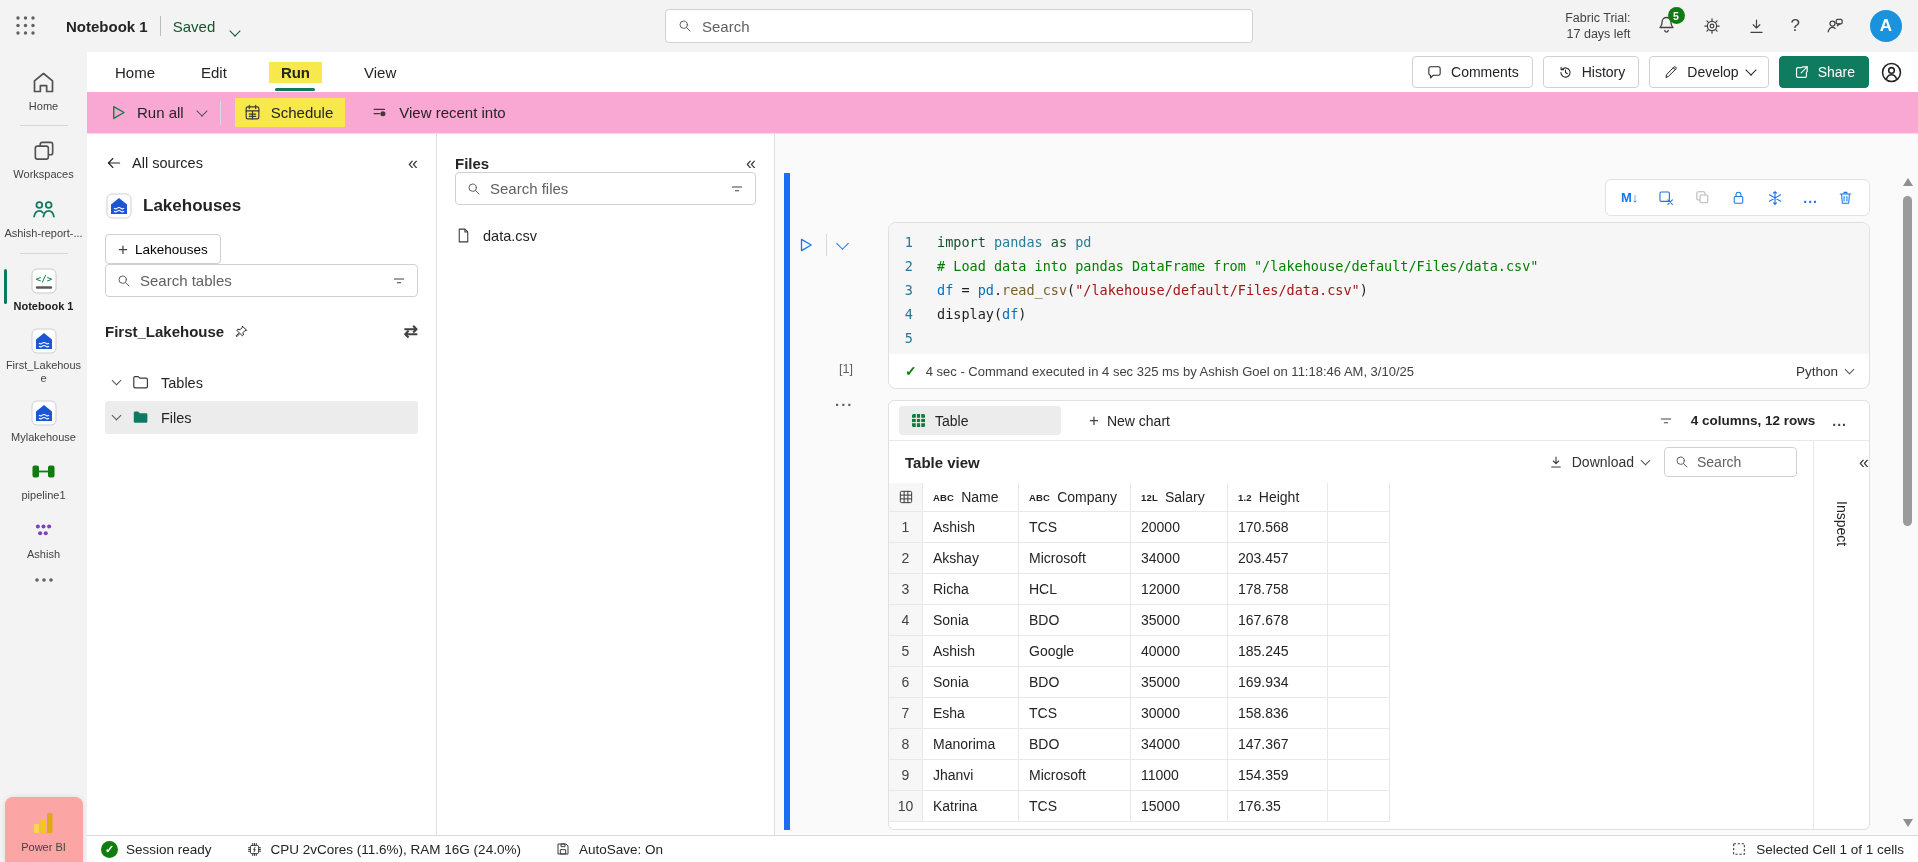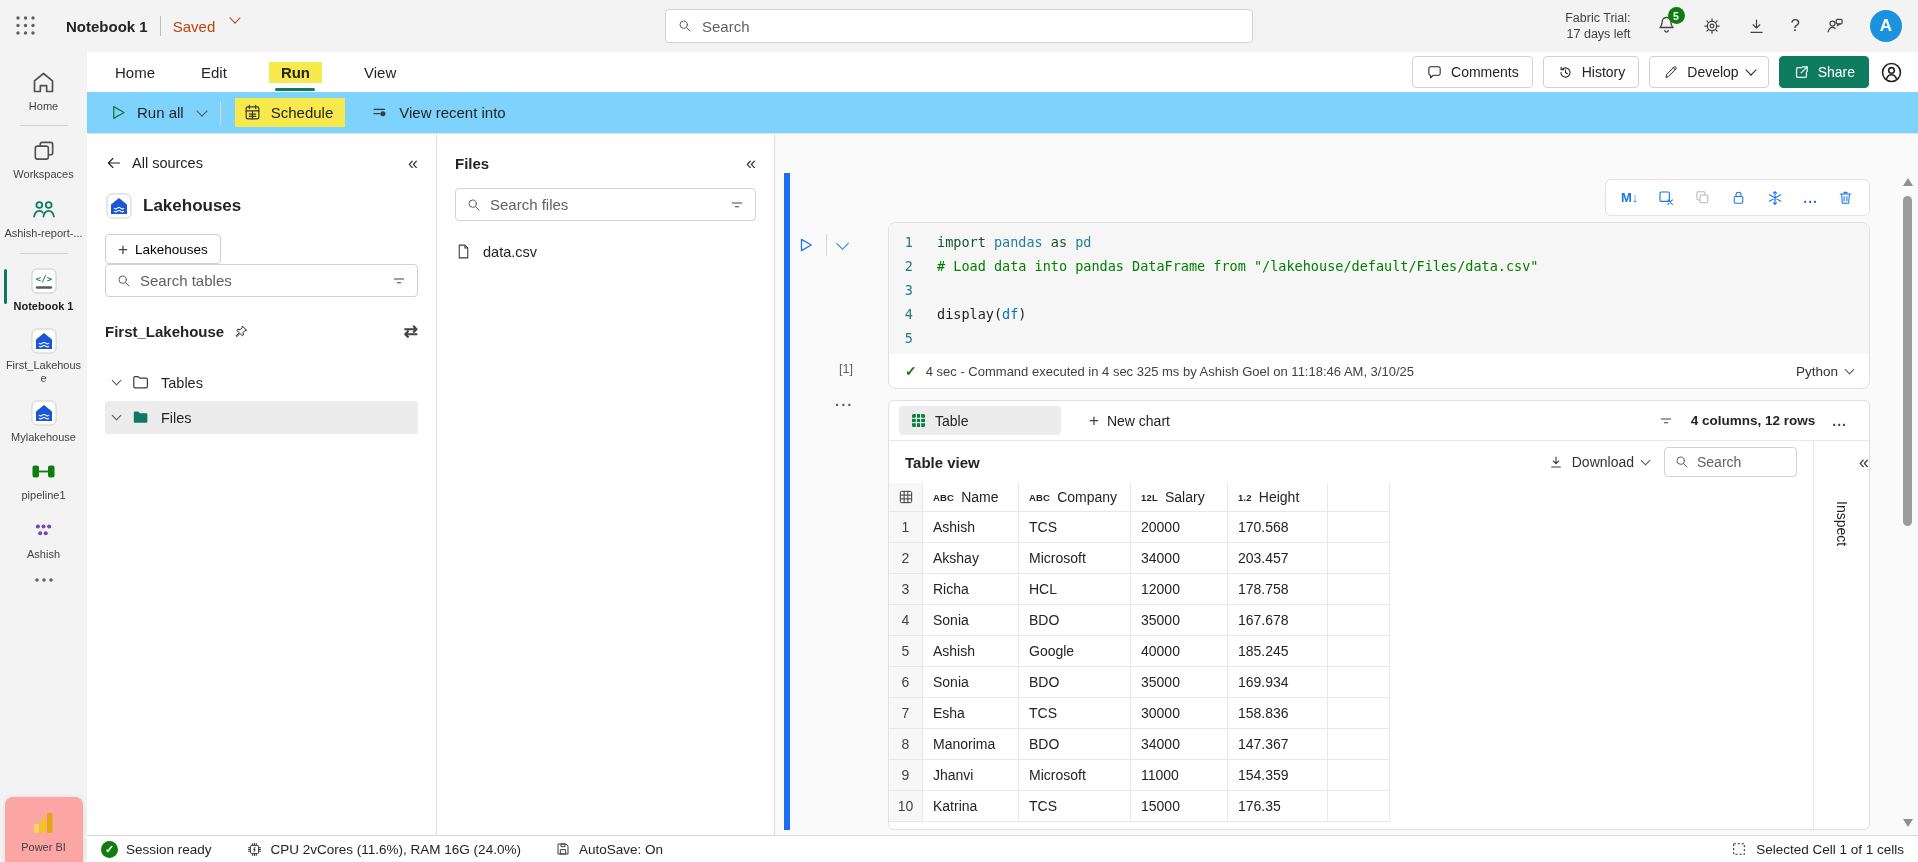--- a/index.html
+++ b/index.html
@@ -10,21 +10,21 @@
   .txt-ic{font-weight:700;color:#424242}
   .chev{width:8px;height:8px;border-right:1.6px solid currentColor;border-bottom:1.6px solid currentColor;transform:rotate(45deg);display:inline-block;margin-top:-4px}
   input{flex:1;border:none;outline:none;background:transparent;font:inherit;color:#242424;min-width:0}
   input::placeholder{color:#616161}
 
   
   .topbar{height:52px;flex:0 0 52px;display:flex;align-items:center;padding:0 16px;position:relative;background:#f3f3f3}
   .waffle{margin-right:30px;cursor:pointer}
   .tb-title{font-size:15px;font-weight:700}
   .tb-div{width:1px;height:20px;background:#bdbdbd;margin:0 12px}
-  .tb-saved{display:flex;align-items:flex-start;gap:16px;font-size:15px;cursor:pointer;color:#c2410c}
+  .tb-saved{display:flex;align-items:flex-end;gap:16px;font-size:15px;cursor:pointer;color:#14532d}
   .tb-search{position:absolute;left:50%;top:9px;transform:translateX(-50%);width:588px;height:34px;background:#fff;border:1px solid #d1d1d1;border-radius:4px;display:flex;align-items:center;gap:9px;padding:0 11px;font-size:15px}
   .tb-right{margin-left:auto;display:flex;align-items:center;gap:25px;color:#424242}
   .trial{font-size:12.5px;line-height:1.3;text-align:right;color:#424242}
   .bell-wrap{position:relative;cursor:pointer}
   .badge{position:absolute;top:-7px;right:-8px;min-width:17px;height:17px;border-radius:9px;background:#107c10;color:#fff;font-size:10.5px;display:flex;align-items:center;justify-content:center;font-weight:700;padding:0 3px}
   .avatar{width:32px;height:32px;border-radius:50%;background:#1a92dd;color:#fff;font-weight:700;font-size:17px;display:flex;align-items:center;justify-content:center;cursor:pointer}
 
   
   .main-row{flex:1;display:flex;min-height:0}
   .rail{width:87px;flex:0 0 87px;background:#f3f3f3;display:flex;flex-direction:column;align-items:center;padding-top:10px;overflow:hidden}
@@ -42,21 +42,21 @@
   .menu-tabs{display:flex;gap:38px;font-size:15px;align-items:center}
   .menu-tab{cursor:pointer;position:relative;padding:3px 0}
   .menu-tab .tlbl{padding:2px 4px}
   .menu-tab.active .tlbl{background:#f7e84b;font-weight:700;padding:2px 12px}
   .menu-tab.active::after{content:"";position:absolute;left:50%;transform:translateX(-50%);bottom:-7px;width:40px;height:3px;border-radius:2px;background:#0c7a5e}
   .menu-actions{margin-left:auto;display:flex;align-items:center;gap:10px}
   .btn{height:32px;border:1px solid #d1d1d1;background:#fff;border-radius:4px;display:flex;align-items:center;gap:8px;padding:0 13px;font-size:14px;cursor:pointer;color:#242424}
   .btn-share{background:#0f7b5f;border-color:#0f7b5f;color:#fff}
 
   
-  .toolbar{height:42px;flex:0 0 42px;background:#7dd3fc;display:flex;align-items:center;padding:0 22px;gap:14px;border-bottom:1px solid #e4e4e4}
+  .toolbar{height:42px;flex:0 0 42px;background:#f9a8d4;display:flex;align-items:center;padding:0 22px;gap:14px;border-bottom:1px solid #e4e4e4}
   .tool{display:flex;align-items:center;gap:9px;font-size:15px;cursor:pointer;color:#242424}
   .v-div{width:1px;height:24px;background:#d9d9d9}
   .tool-schedule{background:#f7e84b;padding:5px 12px 5px 8px}
 
   
   .panels{flex:1;display:flex;min-height:0;position:relative}
   .explorer{width:350px;flex:0 0 350px;background:#fff;border-right:1px solid #e0e0e0;padding:20px 18px 0;display:flex;flex-direction:column;gap:0}
   .x-row{display:flex;align-items:center;gap:10px}
   .x-back{font-size:14.5px;cursor:pointer;display:flex;align-items:center;gap:9px;color:#242424}
   .coll{margin-left:auto;font-size:18px;color:#424242;cursor:pointer;line-height:1}
@@ -480,21 +480,21 @@
               <span>Files</span>
             </div>
           </div>
         </aside>
 
         <aside class="filespanel">
           <div class="x-row">
             <span class="fp-title">Files</span>
             <span class="coll">«</span>
           </div>
-          <div class="search-box" style="margin-top:16px">
+          <div class="search-box" style="">
             <span class="ic">
                 <svg width="16" height="16" viewBox="0 0 24 24" fill="none" stroke="currentColor" stroke-width="1.5" stroke-linecap="round" stroke-linejoin="round" color="#5c5c5c">
                   <circle cx="10" cy="10" r="5.5"></circle>
                   <path d="M14.2 14.2L19.5 19.5"></path>
                 </svg>
               </span>
             <input placeholder="Search files" style="">
             <span class="ic">
                 <svg width="16" height="16" viewBox="0 0 24 24" fill="none" stroke="#424242" stroke-width="1.6" stroke-linecap="round">
                   <path d="M5 9h14M9.5 14.5h5"></path>
@@ -563,20 +563,21 @@
                 <div class="code-line">
                   <span class="ln">1</span>
                   <span class="code-txt"><span class="tok-kw">import</span><span class="tok-id"> pandas</span><span class="tok-kw"> as</span><span class="tok-id"> pd</span></span>
                 </div>
                 <div class="code-line">
                   <span class="ln">2</span>
                   <span class="code-txt"><span class="tok-cm"># Load data into pandas DataFrame from "/lakehouse/default/Files/data.csv"</span></span>
                 </div>
                 <div class="code-line">
                   <span class="ln">3</span>
+                  <span class="code-txt"><span class="tok-var">df</span><span class="tok-pl"> = </span><span class="tok-var">pd</span><span class="tok-pl">.</span><span class="tok-fn">read_csv</span><span class="tok-pl">(</span><span class="tok-str">"/lakehouse/default/Files/data.csv"</span><span class="tok-pl">)</span></span>
                 </div>
                 <div class="code-line">
                   <span class="ln">4</span>
                   <span class="code-txt"><span class="tok-pl">display</span><span class="tok-pl">(</span><span class="tok-var">df</span><span class="tok-pl">)</span></span>
                 </div>
                 <div class="code-line">
                   <span class="ln">5</span>
                   <span class="code-txt"></span>
                 </div>
               </div>

